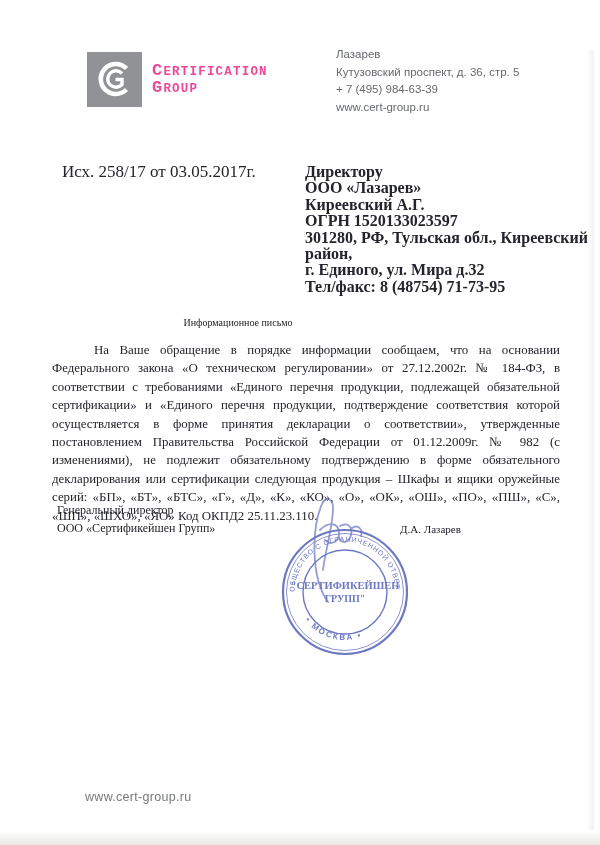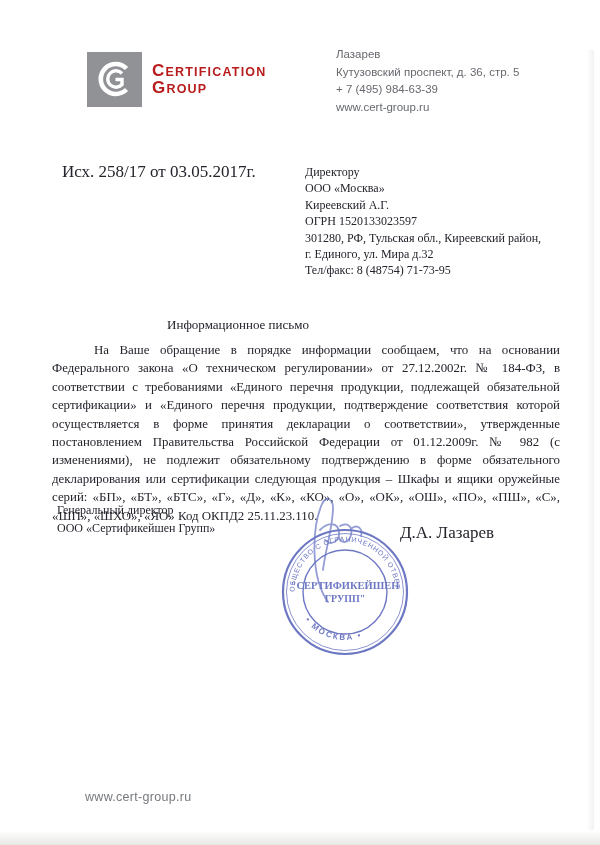--- a/index.html
+++ b/index.html
@@ -9,40 +9,40 @@
     font-family:"Liberation Serif", serif; color:#23242c; overflow:hidden;
   }
   
   .edge-right { position:absolute; right:6px; top:50px; width:7px; height:780px;
     background:linear-gradient(to right, rgba(0,0,0,0) 0%, rgba(120,120,115,0.10) 100%); }
   .edge-bottom { position:absolute; left:0; top:831px; width:600px; height:14px;
     background:linear-gradient(to bottom, #ffffff 0%, #e8e7e4 100%); }
 
   
   .logo-box { position:absolute; left:87px; top:52px; width:55px; height:55px; }
-  .wordmark { position:absolute; left:152px; top:63px; font-family:Liberation Sans, sans-serif;
-    color:#b91c1c; font-weight:700; letter-spacing:1.2px; }
+  .wordmark { position:absolute; left:152px; top:63px; font-family:Liberation Mono, monospace;
+    color:#ec4899; font-weight:700; letter-spacing:1.2px; }
   .wordmark-line { display:block; text-transform:uppercase; font-size:12.5px; line-height:16px; }
   .wordmark-line::first-letter { font-size:17px; }
   .contact { position:absolute; left:336px; top:46px; font-family:"Liberation Sans", sans-serif;
     font-size:11.5px; line-height:17.5px; color:#66696e; }
   .contact div { white-space:nowrap; }
 
   
   .ref-line { position:absolute; left:62px; top:162px; font-size:17px; }
-  .addressee { position:absolute; left:305px; top:164px; font-size:12px; line-height:16.4px; }
+  .addressee { position:absolute; left:305px; top:164px; font-size:16px; line-height:16.4px;font-weight:bold; }
 
   
-  .letter-title { position:absolute; left:0; top:317px; width:476px; text-align:center; font-size:13px;font-family:Liberation Serif, serif; }
+  .letter-title { position:absolute; left:0; top:317px; width:476px; text-align:center; font-size:10px;font-family:Liberation Serif, serif; }
   .letter-body { position:absolute; left:52px; top:341px; width:508px;
     font-size:12.9px; line-height:18.4px; text-align:justify; text-indent:42px; }
 
   
   .sig-position { position:absolute; left:57px; top:502px; font-size:12px; line-height:17.5px; }
-  .sig-name { position:absolute; left:400px; top:523px; font-size:17px; }
+  .sig-name { position:absolute; left:400px; top:523px; font-size:11px; }
 
   .stamp-wrap { position:absolute; left:277px; top:524px; width:136px; height:136px; opacity:0.88; }
   .scribble-wrap { position:absolute; left:292px; top:492px; width:90px; height:115px; opacity:0.8; }
 
   .footer-site { position:absolute; left:85px; top:790px; font-family:"Liberation Sans", sans-serif;
     font-size:12.5px; color:#75787d; letter-spacing:0.3px; }
 </style>
 </head>
 <body>
 
@@ -66,21 +66,21 @@
     <div>Лазарев</div>
     <div>Кутузовский проспект, д. 36, стр. 5</div>
     <div>+ 7 (495) 984-63-39</div>
     <div>www.cert-group.ru</div>
   </div>
 
   <div class="ref-line">Исх. 258/17 от 03.05.2017г.</div>
 
   <div class="addressee">
     <div>Директору</div>
-    <div>ООО «Москва»</div>
+    <div>ООО «Лазарев»</div>
     <div>Киреевский А.Г.</div>
     <div>ОГРН  1520133023597</div>
     <div>301280, РФ,  Тульская обл., Киреевский район,</div>
     <div>г. Единого, ул. Мира д.32</div>
     <div>Тел/факс:  8 (48754) 71-73-95</div>
   </div>
 
   <div class="letter-title">Информационное письмо</div>
   <div class="letter-body">На Ваше обращение в порядке информации сообщаем, что на основании Федерального закона «О техническом регулировании» от 27.12.2002г. № 184-ФЗ, в соответствии с требованиями «Единого перечня продукции, подлежащей обязательной сертификации» и «Единого перечня продукции, подтверждение соответствия которой осуществляется в форме принятия декларации о соответствии», утвержденные постановлением Правительства Российской Федерации от 01.12.2009г. № 982 (с изменениями), не подлежит обязательному подтверждению в форме обязательного декларирования или сертификации следующая продукция – Шкафы и ящики оружейные серий:  «БП», «БТ», «БТС», «Г», «Д»,  «К», «КО», «О», «ОК», «ОШ», «ПО», «ПШ», «С»,  «ШП», «ШХО», «ЯО» Код ОКПД2 25.11.23.110.</div>
 

